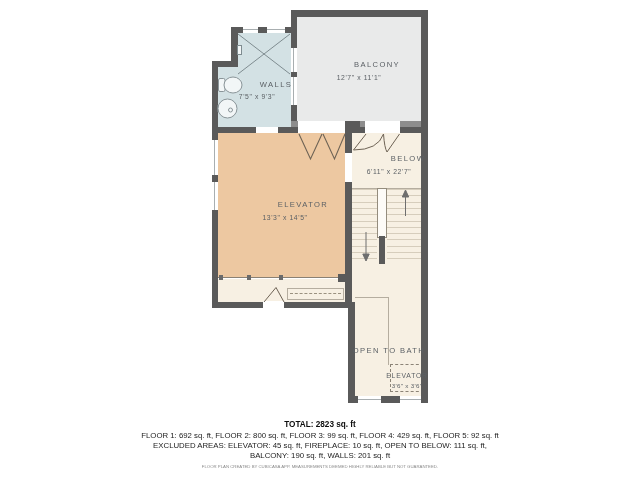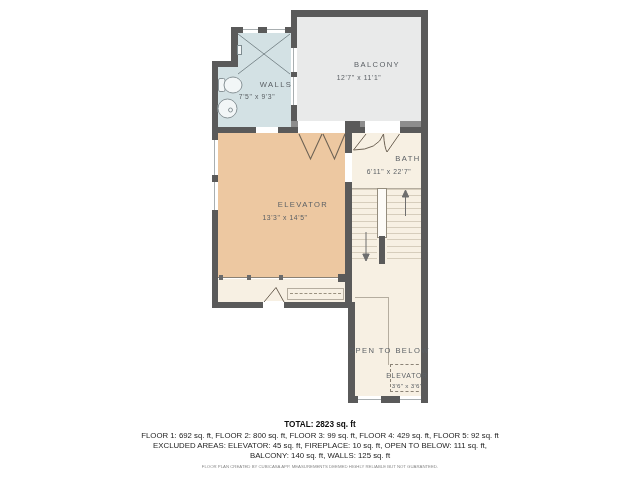--- a/index.html
+++ b/index.html
@@ -149,25 +149,25 @@
       <polygon points="366,261 362.8,254 369.2,254"></polygon>
     </g>
   </svg>
 
   <div class="lbl name" style="left:359px;top:64px;">BALCONY</div>
   <div class="lbl dims" style="left:359px;top:77px;">12'7" x 11'1"</div>
   <div class="lbl name" style="left:258px;top:84px;">WALLS</div>
   <div class="lbl dims" style="left:257px;top:96px;">7'5" x 9'3"</div>
   <div class="lbl name" style="left:285px;top:204px;">ELEVATOR</div>
   <div class="lbl dims" style="left:285px;top:217px;">13'3" x 14'5"</div>
-  <div class="lbl name" style="left:390px;top:158px;">BATH</div>
+  <div class="lbl name" style="left:390px;top:158px;">BELOW</div>
   <div class="lbl dims" style="left:389px;top:171px;">6'11" x 22'7"</div>
-  <div class="lbl name" style="left:371px;top:350px;">OPEN TO BELOW</div>
+  <div class="lbl name" style="left:371px;top:350px;">OPEN TO BATH</div>
   <div class="lbl name-sm" style="left:407px;top:375px;">ELEVATOR</div>
   <div class="lbl dims-sm" style="left:407px;top:385px;">3'6" x 3'6"</div>
 
   <div class="ftr ftr-total" style="top:424px;">TOTAL: 2823 sq. ft</div>
   <div class="ftr ftr-line" style="top:435px;text-align:center;">FLOOR 1: 692 sq. ft, FLOOR 2: 800 sq. ft, FLOOR 3: 99 sq. ft, FLOOR 4: 429 sq. ft, FLOOR 5: 92 sq. ft</div>
   <div class="ftr ftr-line" style="top:445px;">EXCLUDED AREAS: ELEVATOR: 45 sq. ft, FIREPLACE: 10 sq. ft, OPEN TO BELOW: 111 sq. ft,</div>
-  <div class="ftr ftr-line" style="top:455px;">BALCONY: 140 sq. ft, WALLS: 125 sq. ft</div>
+  <div class="ftr ftr-line" style="top:455px;">BALCONY: 190 sq. ft, WALLS: 201 sq. ft</div>
   <div class="ftr ftr-disc" style="top:466px;">FLOOR PLAN CREATED BY CUBICASA APP. MEASUREMENTS DEEMED HIGHLY RELIABLE BUT NOT GUARANTEED.</div>
 
 </div>
 
 </body></html>

